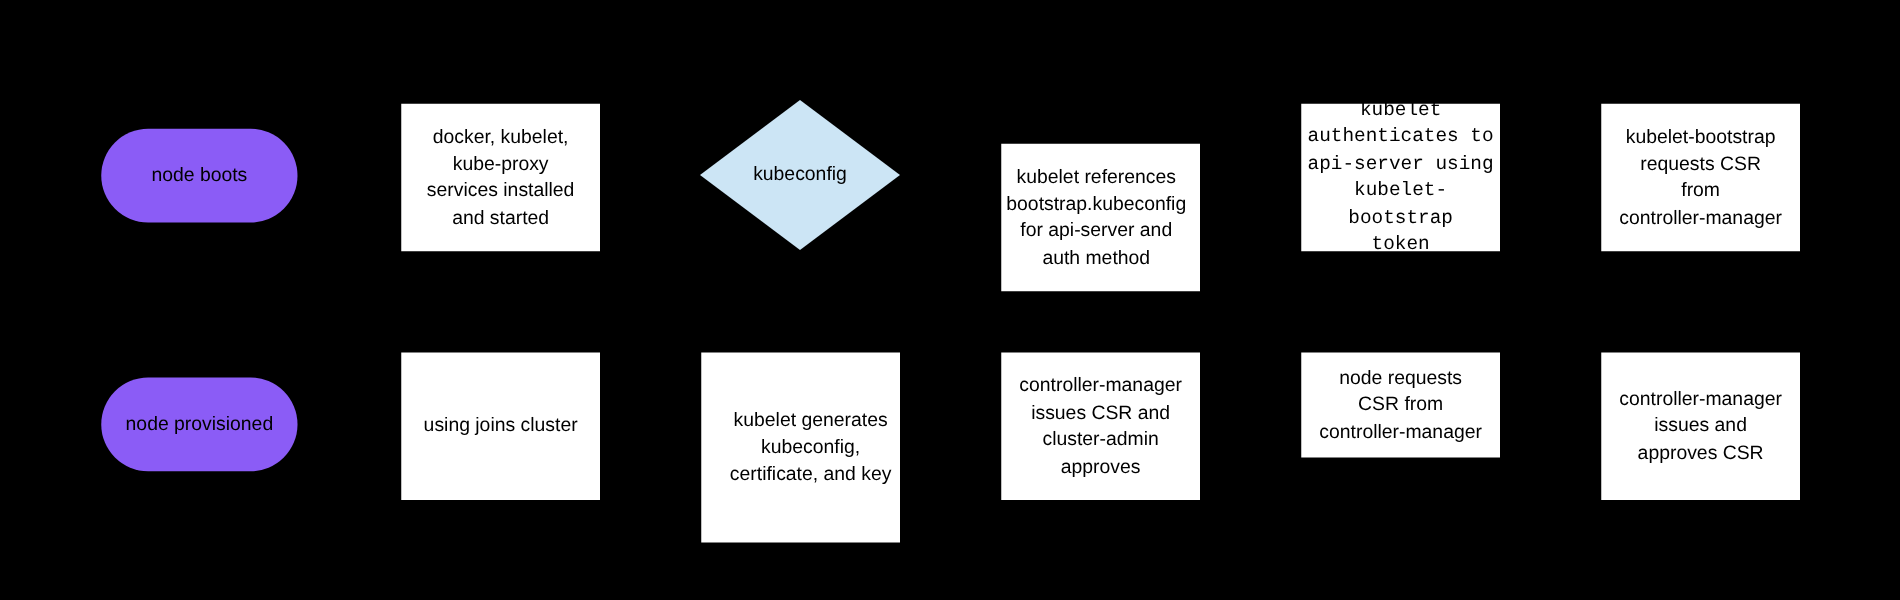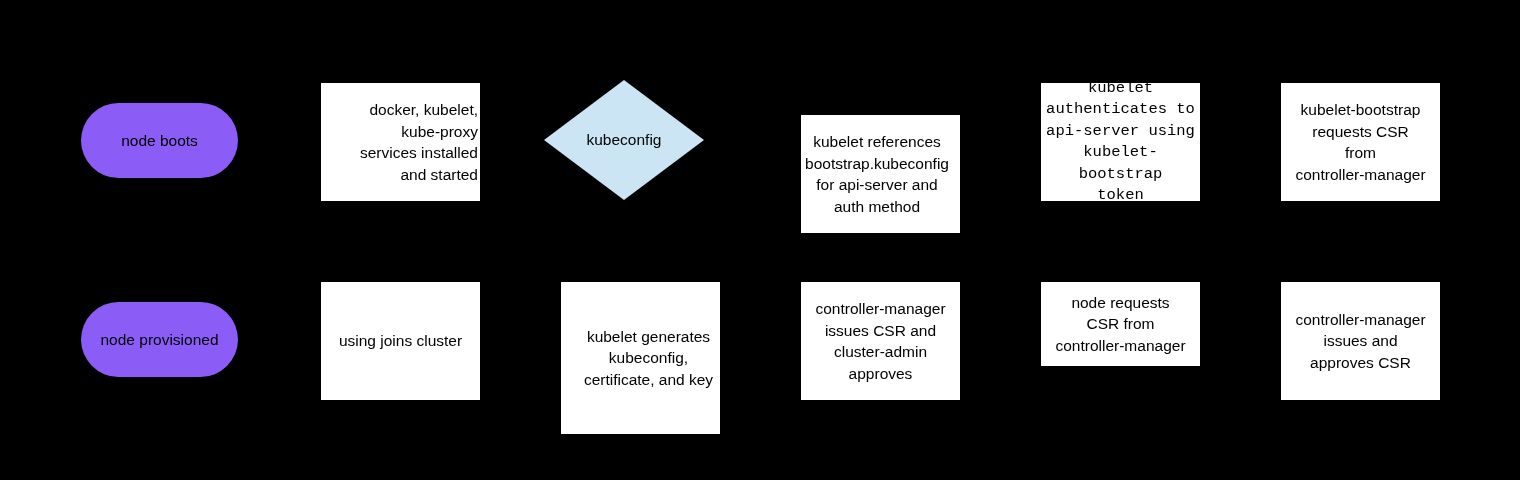--- a/index.html
+++ b/index.html
@@ -81,28 +81,28 @@
 </style>
 </head>
 <body>
 
 <div id="canvas">
 
   <div class="node terminator" style="left:81px; top:103px; width:157px; height:75px;">
     <span class="label">node boots</span>
   </div>
 
-  <div class="node process" style="left:321px; top:83px; width:159px; height:118px;text-align:right;">
+  <div class="node process" style="left:321px; top:83px; width:159px; height:118px;">
     <span class="label">docker, kubelet,
 kube-proxy
 services installed
 and started</span>
   </div>
 
-  <div class="node decision" style="left:544px; top:80px; width:160px; height:120px;justify-content:center;">
+  <div class="node decision" style="left:560px; top:80px; width:160px; height:120px;justify-content:center;">
     <svg class="diamond-shape" viewBox="0 0 160 120" preserveAspectRatio="none">
       <polygon points="80,0 160,60 80,120 0,60" fill="#cce5f5"></polygon>
     </svg>
     <span class="label">kubeconfig</span>
   </div>
 
   <div class="node process overflow" style="left:801px; top:83px; width:159px; height:118px;margin-top:32px;">
     <span class="label">kubelet references
 bootstrap.kubeconfig
 for api-server and

